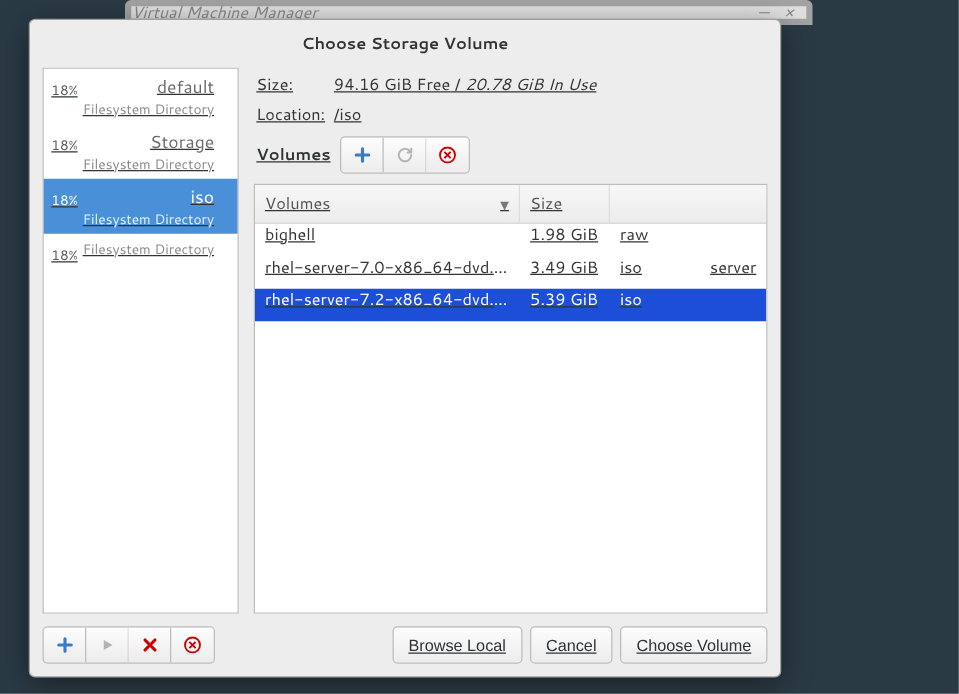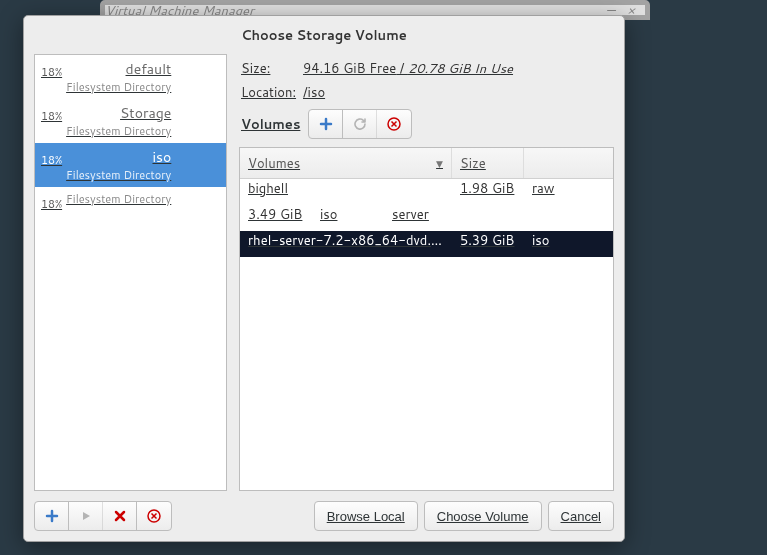--- a/index.html
+++ b/index.html
@@ -33,21 +33,21 @@
 .thead { display: flex; background: linear-gradient(#f7f7f7,#ececec); border-bottom: 1px solid #d0d0d0; }
 .th { padding: 6px 8px; font-size: 13px; color: #555; border-right: 1px solid #ddd; display: flex; align-items: center; }
 .th.sort { justify-content: space-between; }
 .th .arrow { font-size: 9px; color: #777; }
 .col-vol { flex: 0 0 212px; }
 .col-size { flex: 0 0 72px; }
 .col-fmt { flex: 0 0 72px; }
 .col-used { flex: 1; border-right: none; }
 .tbody { flex: 1; overflow: auto; }
 .tr { display: flex; height: 26px; align-items: flex-start; color: #333; cursor: pointer; }
-.tr.selected { background: #0f172a; color: #fff; }
+.tr.selected { background: #1d4ed8; color: #fff; }
 .td { padding: 0 8px; overflow: hidden; white-space: nowrap; text-overflow: ellipsis; }
 .footer { display: flex; padding: 10px; align-items: center; gap: 6px; }
 .footer .spacer { flex: 1; }
 .btn { height: 30px; padding: 0 12px; border: 1px solid #bdbdbd; border-radius: 4px; background: linear-gradient(#fdfdfd,#ececec); cursor: pointer; font-size: 13px; color: #2e3436; text-decoration: underline; }
 .icon-btn { width: 34px; padding: 0; display: inline-flex; align-items: center; justify-content: center; }
 .icon-btn:disabled { opacity: 0.45; cursor: default; }
 svg { display: block; }
 </style>
 </head>
 <body>
@@ -141,20 +141,21 @@
           <div class="th col-size">Size</div>
         </div>
         <div class="tbody" id="tbody">
             <div class="tr">
               <div class="td col-vol">bighell</div>
               <div class="td col-size">1.98 GiB</div>
               <div class="td col-fmt">raw</div>
               <div class="td col-used"></div>
             </div>
             <div class="tr">
+              <div class="td col-vol">rhel-server-7.0-x86_64-dvd.iso</div>
               <div class="td col-size">3.49 GiB</div>
               <div class="td col-fmt">iso</div>
               <div class="td col-used">server</div>
             </div>
             <div class="tr selected">
               <div class="td col-vol">rhel-server-7.2-x86_64-dvd.iso</div>
               <div class="td col-size">5.39 GiB</div>
               <div class="td col-fmt">iso</div>
               <div class="td col-used"></div>
             </div>
@@ -190,16 +191,16 @@
         <span>
             <svg width="14" height="14">
               <circle cx="7" cy="7" r="6" fill="none" stroke="#cc0000" stroke-width="1.5"></circle>
               <path d="M4.5 4.5l5 5M9.5 4.5l-5 5" stroke="#cc0000" stroke-width="1.5"></path>
             </svg>
           </span>
       </button>
     </div>
     <div class="spacer"></div>
     <button class="btn">Browse Local</button>
+    <button class="btn">Cancel</button>
     <button class="btn">Choose Volume</button>
-    <button class="btn">Cancel</button>
   </div>
 </div>
 
 </body></html>

